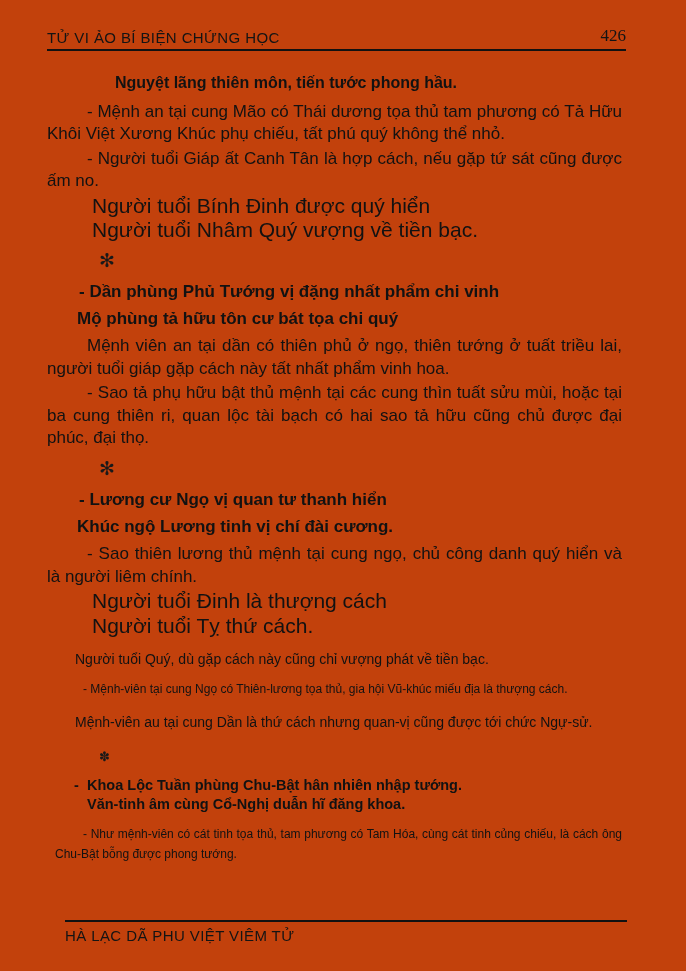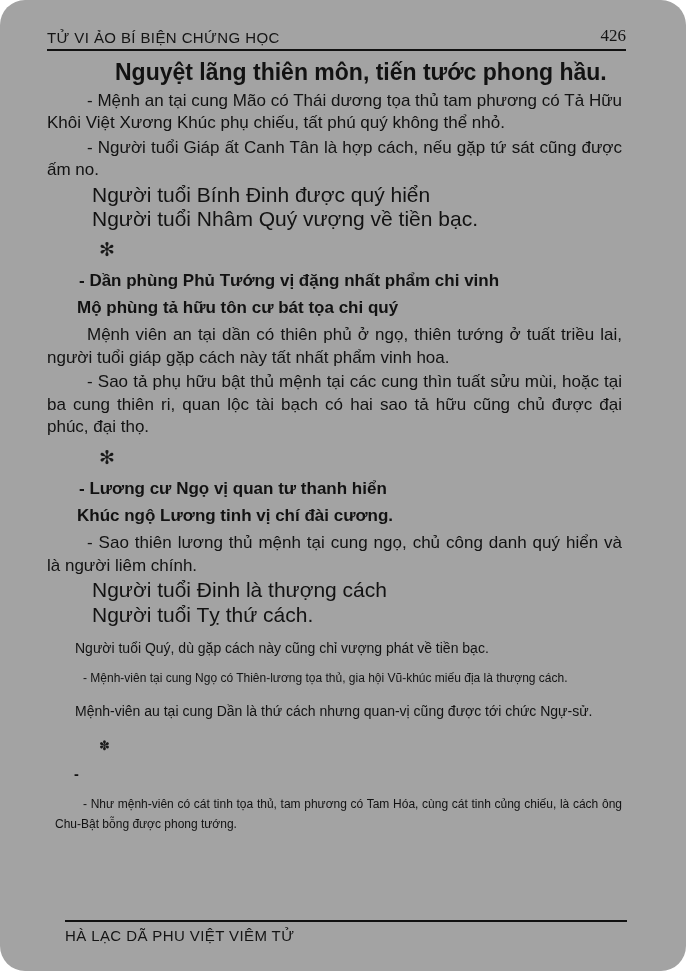--- a/index.html
+++ b/index.html
@@ -1,46 +1,45 @@
 <!DOCTYPE html>
 <html lang="vi"><head>
 <meta charset="utf-8">
 <style>
   html,body{margin:0;padding:0;background:#ffffff;}
   .page{
     position:relative;
     width:686px;height:971px;
-    background:#a3a3a3;
+    background:#c2410c;
     color:#121212;
     font-family:"Liberation Sans", sans-serif;
     box-sizing:border-box;
     overflow:hidden;
-    border-radius:25px;
   }
   
   .running-header{
     position:absolute;top:26px;left:47px;right:60px;
     display:flex;justify-content:space-between;align-items:flex-end;
     border-bottom:2px solid #111;
     padding-bottom:3px;
   }
   .running-header .title{
     font-size:15px;letter-spacing:.4px;color:#141414;
   }
   .running-header .pagenum{
     font-family:Liberation Serif, serif;
     font-size:17px;color:#141414;
   }
   
   .content{
     position:absolute;top:56px;left:47px;width:575px;
   }
   .h-main{
-    font-size:23px;font-weight:bold;
-    margin:5px 0 7px 68px;line-height:22px;
+    font-size:16px;font-weight:bold;
+    margin:16px 0 7px 68px;line-height:22px;
   }
   p.body{
     font-size:17px;line-height:22.4px;
     text-align:justify;
     margin:0 0 2px 0;
     text-indent:40px;
   }
   .plain-line{
     font-size:21px;line-height:22.4px;
     margin:2px 0 2px 45px;
@@ -123,20 +122,24 @@
     <div class="small-line">Người tuổi Quý, dù gặp cách này cũng chỉ vượng phát về tiền bạc.</div>
 
     <p class="small-body">- Mệnh-viên tại cung Ngọ có Thiên-lương tọa thủ, gia hội Vũ-khúc miếu địa là thượng cách.</p>
 
     <div class="small-line">Mệnh-viên au tại cung Dần là thứ cách nhưng quan-vị cũng được tới chức Ngự-sử.</div>
 
     <div class="star-sep small">✽</div>
 
     <div class="verse-item">
       <span class="dash">-</span>
+      <span class="verse-lines">
+        <div>Khoa Lộc Tuần phùng Chu-Bật hân nhiên nhập tướng.</div>
+        <div>Văn-tinh âm cùng Cổ-Nghị duẫn hĩ đăng khoa.</div>
+      </span>
     </div>
 
     <p class="small-body">- Như mệnh-viên có cát tinh tọa thủ, tam phương có Tam Hóa, cùng cát tinh củng chiếu, là cách ông Chu-Bật bỗng được phong tướng.</p>
 
   </div>
 
   <div class="running-footer">
     <span>HÀ LẠC DÃ PHU VIỆT VIÊM TỬ</span>
   </div>
 

